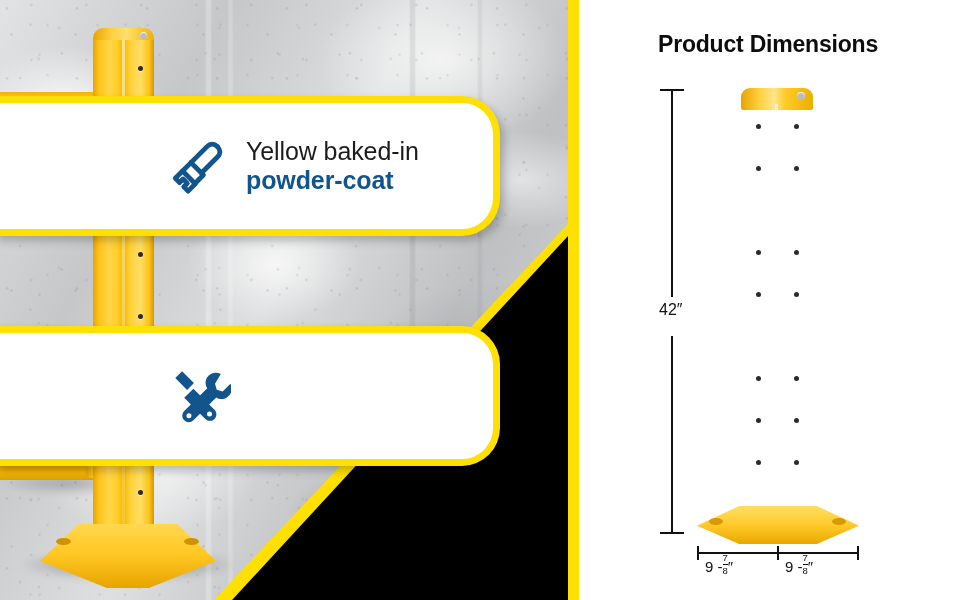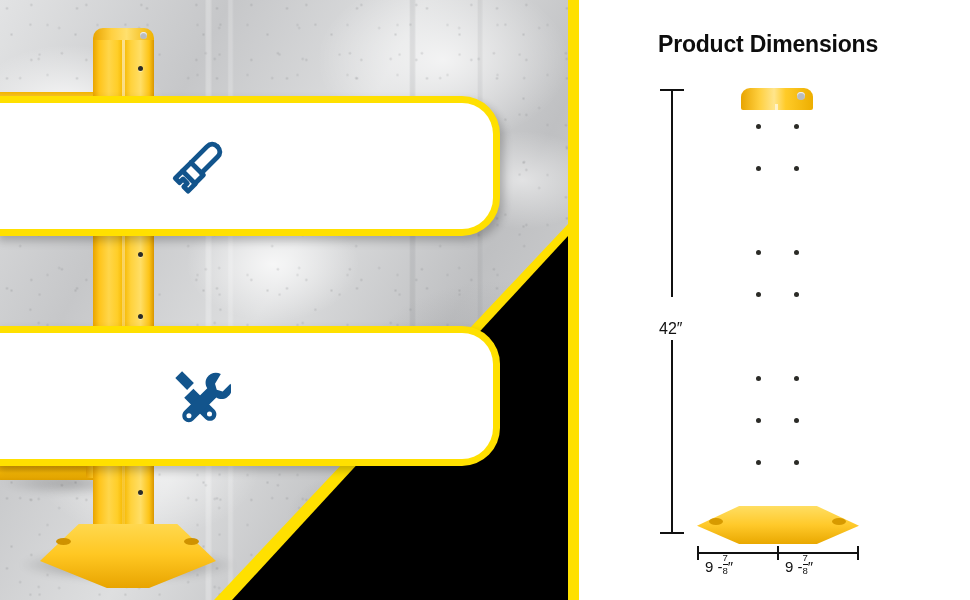--- a/index.html
+++ b/index.html
@@ -302,20 +302,24 @@
         <svg width="62" height="62" viewBox="0 0 64 64" aria-hidden="true">
           <g fill="none" stroke="#12548C" stroke-width="5" stroke-linecap="round" stroke-linejoin="round">
             <path d="M50 12c3.5 3.5 3.2 7.6 0 10.8L33.5 39.3"></path>
             <path d="M50 12c-3.5-3.5-7.6-3.2-10.8 0L22.7 28.5"></path>
             <path d="M22.7 28.5 14 37.2l12.8 12.8 8.7-8.7"></path>
             <path d="M33.5 39.3 22.7 28.5"></path>
             <path d="M14 37.2 6.5 44.7l4.4 4.4 3.6-3.6 4.4 4.4-3.6 3.6 4.4 4.4 7.5-7.5"></path>
           </g>
         </svg>
       </div>
+      <div class="callout-text">
+        <div class="line-plain">Yellow baked-in</div>
+        <div class="line-bold">powder-coat</div>
+      </div>
     </div>
 
     <div class="callout" style="left:-6px; top:326px; width:506px; height:140px;">
       <div class="callout-icon" style="margin-left:160px;">
         <svg width="62" height="62" viewBox="0 0 64 64" aria-hidden="true">
           <g fill="#12548C">
 
             <path d="M6.5 13.5 13.5 6.5l12.2 12.2-7 7z"></path>
             <path d="M25.2 24.4 47 46.2c2.6 2.6 2.6 6.9 0 9.5s-6.9 2.6-9.5 0L15.7 33.9z"></path>
             <circle cx="41.8" cy="50.6" r="2.6" fill="#ffffff"></circle>
@@ -331,21 +335,21 @@
   <div class="right-stripe"></div>
 
   <div id="dim-panel">
 
     <div id="dim-title">Product Dimensions</div>
 
     <div class="dimcap-h" style="left:81px; top:89px; width:24px;"></div>
     <div class="dimline-v" style="left:92px; top:89px; height:208px;"></div>
     <div class="dimline-v" style="left:92px; top:336px; height:198px;"></div>
     <div class="dimcap-h" style="left:81px; top:532px; width:24px;"></div>
-    <div class="dim-label" style="left:76px; top:318px;">42″</div>
+    <div class="dim-label" style="left:76px; top:299px;">42″</div>
 
     <div style="position:absolute; left:162px; top:88px; width:72px; height:22px;
                 background:linear-gradient(90deg,#E8A400 0%,#FFD040 26%,#FFE58C 46%,#FFCB28 62%,#EDAE00 100%);
                 border-radius:9px 9px 2px 2px;"></div>
     <div style="position:absolute; left:218px; top:92px; width:8px; height:8px; border-radius:50%;
                 background:#b9bcc0; box-shadow:inset 0 1px 1px rgba(255,255,255,.9);"></div>
 
     <div style="position:absolute; left:162px; top:104px; width:72px; height:404px;
                 background:linear-gradient(90deg,
                   #D99600 0%, #FFC41A 8%, #FFD95C 22%, #FFCE2E 34%,

